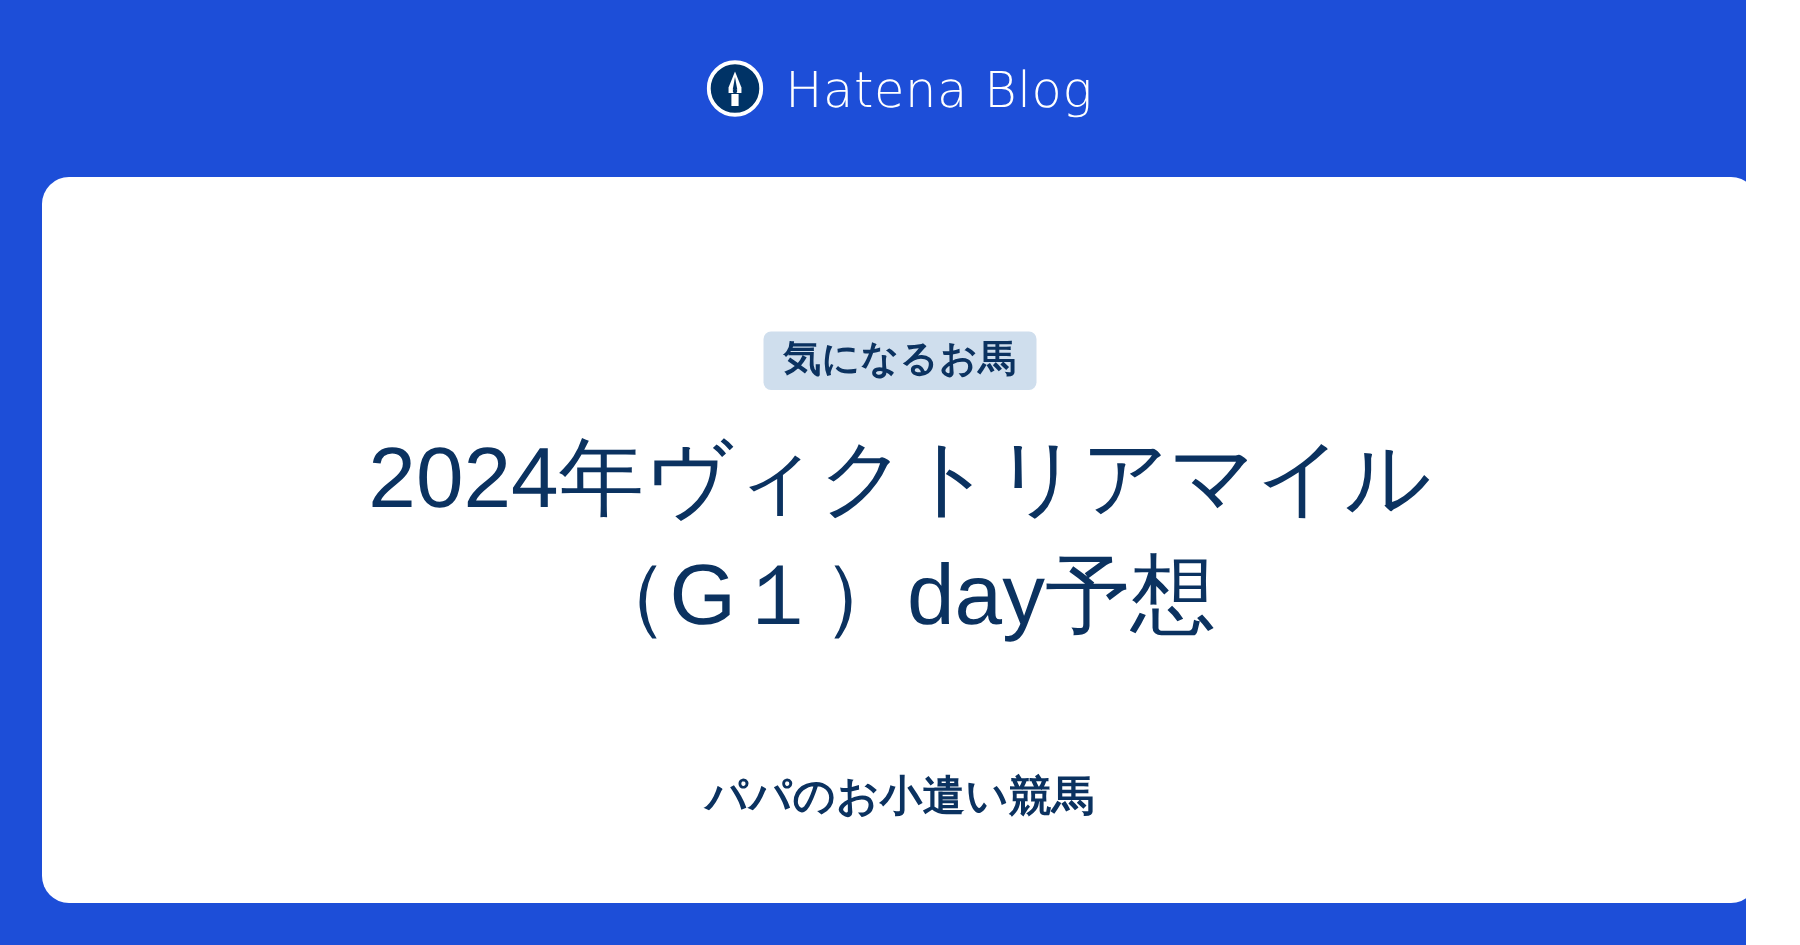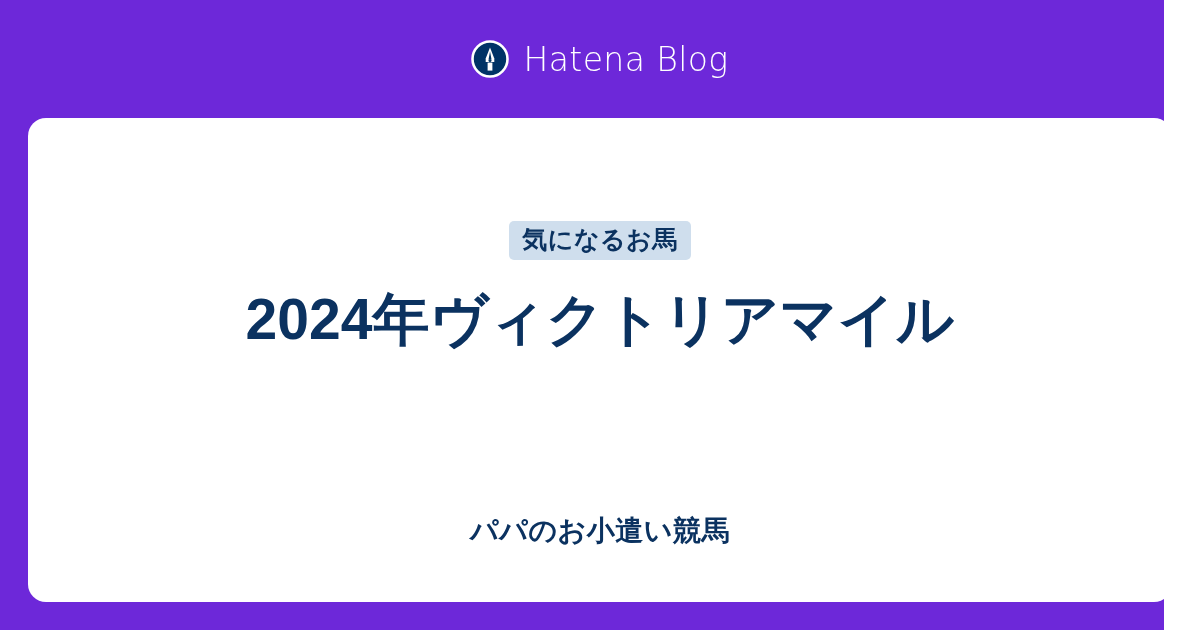--- a/index.html
+++ b/index.html
@@ -12,21 +12,21 @@
     height: 630px;
     overflow: hidden;
     font-family: "Liberation Sans", "DejaVu Sans", sans-serif;
   }
 
   
   .ogp-canvas {
     position: relative;
     width: 1164px;
     height: 630px;
-    background: #6d28d9;
+    background: #1d4ed8;
     box-sizing: border-box;
   }
 
   
   .brand-header {
     position: absolute;
     left: 0;
     top: 0;
     width: 1200px;
     height: 118px;
@@ -89,21 +89,21 @@
     white-space: nowrap;
     letter-spacing: 0.5px;
   }
 
   
   .entry-title {
     margin: 20px 0 0 0;
     padding: 0 40px;
     color: #0b3260;
     font-size: 57px;
-    font-weight: 700;
+    font-weight: 400;
     line-height: 78px;
     text-align: center;
     letter-spacing: 0px;
     max-width: 1060px;
     box-sizing: border-box;
   }
 
   
   .blog-name-row {
     position: absolute;
@@ -144,20 +144,21 @@
   </div>
 
   <div class="entry-card">
 
     <div class="category-row">
       <span class="category-badge">気になるお馬</span>
     </div>
 
     <h1 class="entry-title">
       <span>2024年ヴィクトリアマイル</span><br>
+      <span>（G１）day予想</span>
     </h1>
 
     <div class="blog-name-row">
       <span class="blog-name">パパのお小遣い競馬</span>
     </div>
 
   </div>
 </div>
 
 </body></html>

